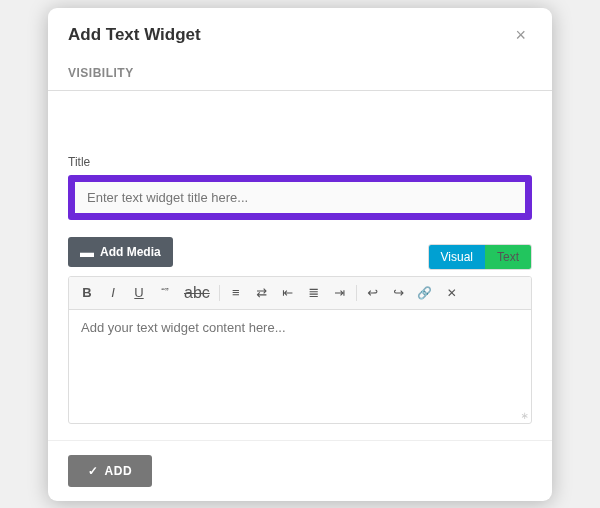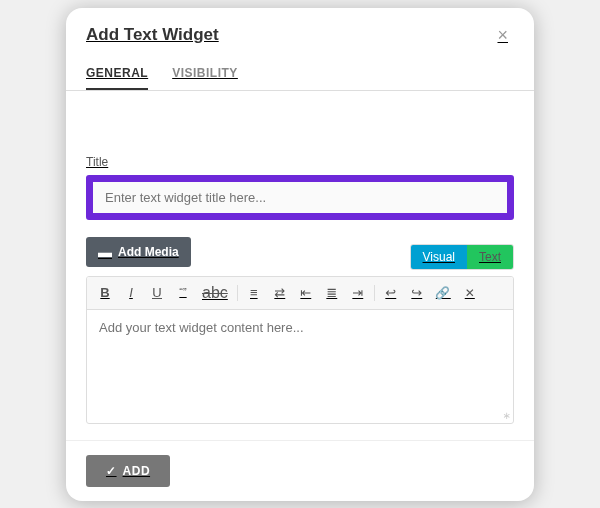--- a/index.html
+++ b/index.html
@@ -7,26 +7,25 @@
       font-family: -apple-system, BlinkMacSystemFont, 'Segoe UI', Arial, sans-serif;
       background: #f0f0f0;
       display: flex;
       align-items: center;
       justify-content: center;
       min-height: 100vh;
       font-size: 13px;
     }
     .dialog {
       background: #fff;
-      width: 468px;
-      border-radius: 16px;
+      width: 504px;
+      border-radius: 9px;
       box-shadow: 0 2px 20px rgba(0,0,0,0.25);
       overflow: hidden;
       position: relative;
-      text-decoration: underline;
     }
     .dialog-header {
       padding: 16px 20px 0 20px;
       display: flex;
       align-items: center;
       justify-content: space-between;
     }
     .dialog-title {
       font-size: 17px;
       font-weight: 600;
@@ -224,21 +223,20 @@
 <body>
 
 <div class="dialog">
 
   <div class="dialog-header">
     <span class="dialog-title">Add Text Widget</span>
     <button class="close-btn">×</button>
   </div>
 
   <div class="tabs">
-    <div class="tab active">GENERAL</div>
     <div class="tab">VISIBILITY</div>
   </div>
 
   <div class="dialog-body">
     
     <div class="field-label">Title</div>
     <input type="text" class="title-input" placeholder="Enter text widget title here..." style="">
 
     
     <div class="content-section">

